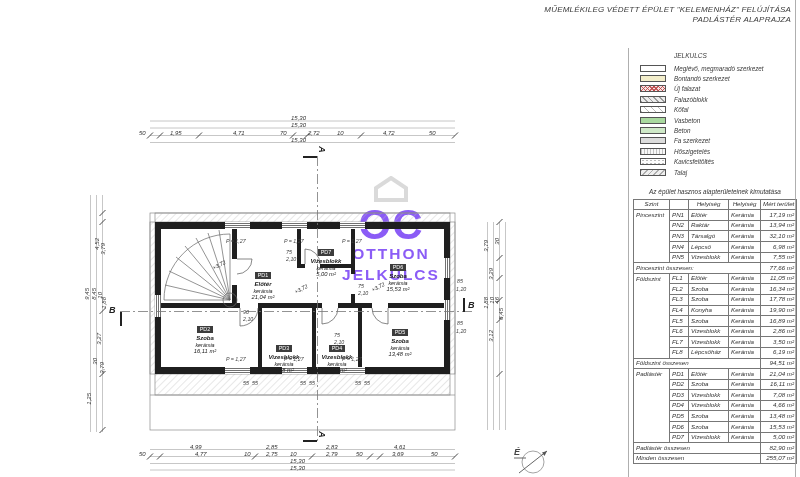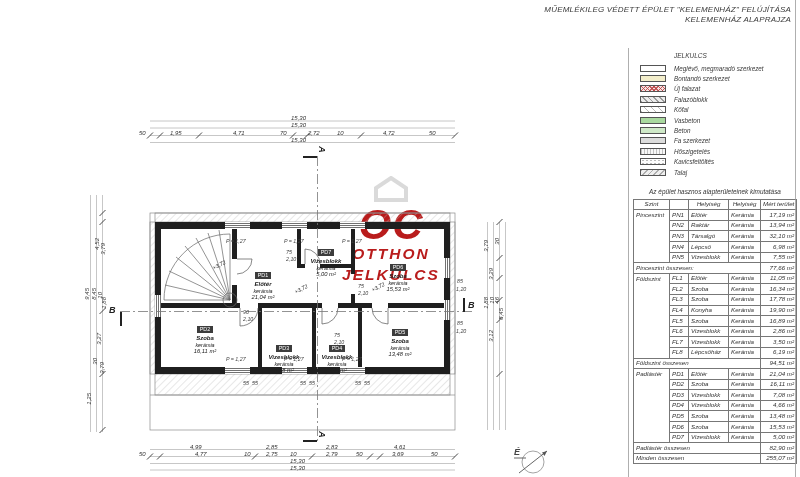--- a/index.html
+++ b/index.html
@@ -45,21 +45,21 @@
   .marker{position:absolute;font-size:9px;font-style:italic;font-weight:bold;color:#222;line-height:1;}
   .marker.rot{transform:rotate(90deg);}
   .room{position:absolute;width:46px;text-align:center;font-style:italic;color:#222;line-height:1.12;z-index:3;}
   .rcode{display:inline-block;background:#3c3c3c;color:#fff;font-size:5.4px;font-style:normal;
     padding:.5px 2.5px;margin-bottom:1px;}
   .rname{font-size:6px;font-weight:bold;}
   .rfin{font-size:5.4px;}
   .rarea{font-size:5.8px;}
   
   .wm{position:absolute;left:338px;top:176px;width:106px;text-align:center;z-index:1;
-    color:#b91c1c;pointer-events:none;font-style:italic;}
+    color:#8b5cf6;pointer-events:none;}
   .wm-oc{font-size:42px;font-weight:bold;line-height:.9;letter-spacing:1px;}
   .wm-word{font-size:15.5px;font-weight:bold;letter-spacing:2px;line-height:1.35;}
   .northlabel{position:absolute;font-size:9px;font-style:italic;font-weight:bold;color:#444;}
   svg.drawing{position:absolute;inset:0;z-index:2;}
 </style>
 </head>
 <body>
 
 <div class="sheet">
 
@@ -245,21 +245,21 @@
     <svg width="34" height="26" viewBox="0 0 34 26">
       <path d="M17,2 L32,12 L32,24 L2,24 L2,12 Z" fill="none" stroke="#dadada" stroke-width="4"></path>
     </svg>
     <div class="wm-oc">OC</div>
     <div class="wm-word">OTTHON</div>
     <div class="wm-word">JELKULCS</div>
   </div>
 
   <div class="titleblock">
     <div>MŰEMLÉKILEG VÉDETT ÉPÜLET "KELEMENHÁZ" FELÚJÍTÁSA</div>
-    <div>KELEMENHÁZ ALAPRAJZA</div>
+    <div>PADLÁSTÉR ALAPRAJZA</div>
   </div>
 
   <div class="legend">
     <div class="legend-title">JELKULCS</div>
     <div>
 
     <div class="lrow">
         <span class="sw sw-existing"></span>
         <span class="llabel">Meglévő, megmaradó szerkezet</span>
       </div>

